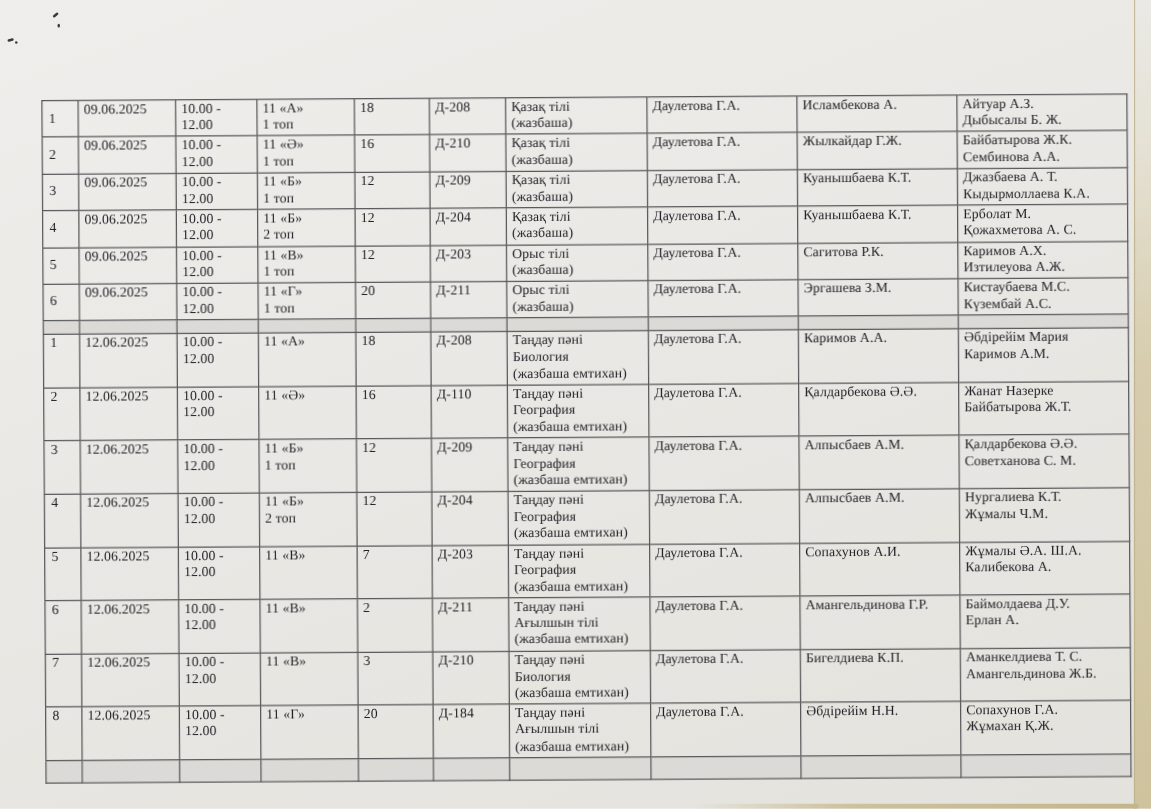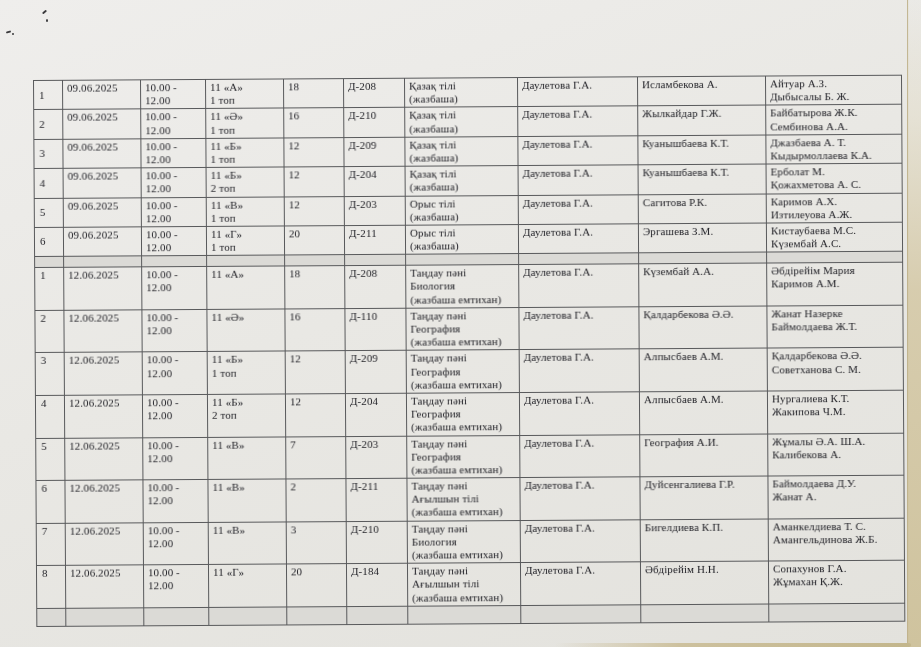--- a/index.html
+++ b/index.html
@@ -203,39 +203,39 @@
           <td class="c-date">12.06.2025</td>
           <td class="c-time">10.00 -
 12.00</td>
           <td class="c-class">11 «А»</td>
           <td class="c-count">18</td>
           <td class="c-room">Д-208</td>
           <td class="c-subject">Таңдау пәні
 Биология
 (жазбаша емтихан)</td>
           <td class="c-organizer">Даулетова Г.А.</td>
-          <td class="c-examiner">Күзембай А.А.</td>
+          <td class="c-examiner">Каримов А.А.</td>
           <td class="c-assistants">Әбдірейім Мария
 Каримов А.М.</td>
         </tr>
         <tr>
           <td class="c-num">2</td>
           <td class="c-date">12.06.2025</td>
           <td class="c-time">10.00 -
 12.00</td>
           <td class="c-class">11 «Ә»</td>
           <td class="c-count">16</td>
           <td class="c-room">Д-110</td>
           <td class="c-subject">Таңдау пәні
 География
 (жазбаша емтихан)</td>
           <td class="c-organizer">Даулетова Г.А.</td>
           <td class="c-examiner">Қалдарбекова Ә.Ә.</td>
           <td class="c-assistants">Жанат Назерке
-Баймолдаева Ж.Т.</td>
+Байбатырова Ж.Т.</td>
         </tr>
         <tr>
           <td class="c-num">3</td>
           <td class="c-date">12.06.2025</td>
           <td class="c-time">10.00 -
 12.00</td>
           <td class="c-class">11 «Б»
 1 топ</td>
           <td class="c-count">12</td>
           <td class="c-room">Д-209</td>
@@ -255,53 +255,53 @@
           <td class="c-class">11 «Б»
 2 топ</td>
           <td class="c-count">12</td>
           <td class="c-room">Д-204</td>
           <td class="c-subject">Таңдау пәні
 География
 (жазбаша емтихан)</td>
           <td class="c-organizer">Даулетова Г.А.</td>
           <td class="c-examiner">Алпысбаев А.М.</td>
           <td class="c-assistants">Нургалиева К.Т.
-Жакипова Ч.М.</td>
+Жұмалы Ч.М.</td>
         </tr>
         <tr>
           <td class="c-num">5</td>
           <td class="c-date">12.06.2025</td>
           <td class="c-time">10.00 -
 12.00</td>
           <td class="c-class">11 «В»</td>
           <td class="c-count">7</td>
           <td class="c-room">Д-203</td>
           <td class="c-subject">Таңдау пәні
 География
 (жазбаша емтихан)</td>
           <td class="c-organizer">Даулетова Г.А.</td>
-          <td class="c-examiner">География А.И.</td>
+          <td class="c-examiner">Сопахунов А.И.</td>
           <td class="c-assistants">Жұмалы Ә.А. Ш.А.
 Калибекова А.</td>
         </tr>
         <tr>
           <td class="c-num">6</td>
           <td class="c-date">12.06.2025</td>
           <td class="c-time">10.00 -
 12.00</td>
           <td class="c-class">11 «В»</td>
           <td class="c-count">2</td>
           <td class="c-room">Д-211</td>
           <td class="c-subject">Таңдау пәні
 Ағылшын тілі
 (жазбаша емтихан)</td>
           <td class="c-organizer">Даулетова Г.А.</td>
-          <td class="c-examiner">Дуйсенгалиева Г.Р.</td>
+          <td class="c-examiner">Амангельдинова Г.Р.</td>
           <td class="c-assistants">Баймолдаева Д.У.
-Жанат А.</td>
+Ерлан А.</td>
         </tr>
         <tr>
           <td class="c-num">7</td>
           <td class="c-date">12.06.2025</td>
           <td class="c-time">10.00 -
 12.00</td>
           <td class="c-class">11 «В»</td>
           <td class="c-count">3</td>
           <td class="c-room">Д-210</td>
           <td class="c-subject">Таңдау пәні

